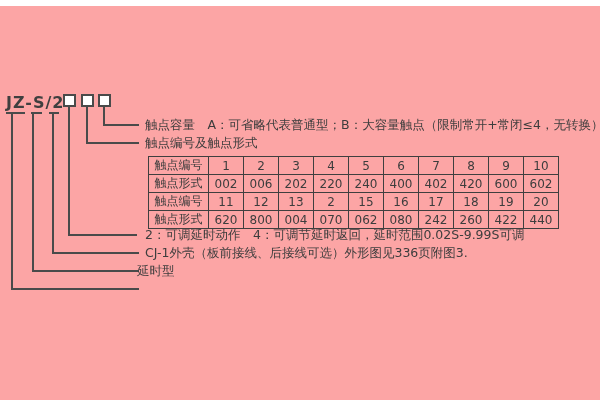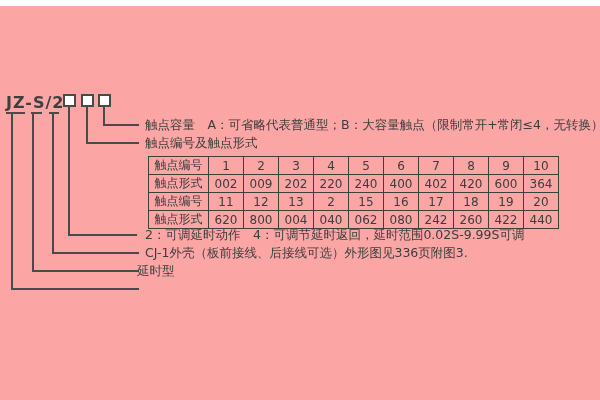--- a/index.html
+++ b/index.html
@@ -113,49 +113,49 @@
           <td class="num">5</td>
           <td class="num">6</td>
           <td class="num">7</td>
           <td class="num">8</td>
           <td class="num">9</td>
           <td class="num">10</td>
         </tr>
         <tr>
           <td class="rowhead">触点形式</td>
           <td class="num">002</td>
-          <td class="num">009</td>
+          <td class="num">006</td>
           <td class="num">202</td>
           <td class="num">220</td>
           <td class="num">240</td>
           <td class="num">400</td>
           <td class="num">402</td>
           <td class="num">420</td>
           <td class="num">600</td>
-          <td class="num">364</td>
+          <td class="num">602</td>
         </tr>
         <tr>
           <td class="rowhead">触点编号</td>
           <td class="num">11</td>
           <td class="num">12</td>
           <td class="num">13</td>
           <td class="num">2</td>
           <td class="num">15</td>
           <td class="num">16</td>
           <td class="num">17</td>
           <td class="num">18</td>
           <td class="num">19</td>
           <td class="num">20</td>
         </tr>
         <tr>
           <td class="rowhead">触点形式</td>
           <td class="num">620</td>
           <td class="num">800</td>
           <td class="num">004</td>
-          <td class="num">040</td>
+          <td class="num">070</td>
           <td class="num">062</td>
           <td class="num">080</td>
           <td class="num">242</td>
           <td class="num">260</td>
           <td class="num">422</td>
           <td class="num">440</td>
         </tr>
       </tbody>
   </table>
 

